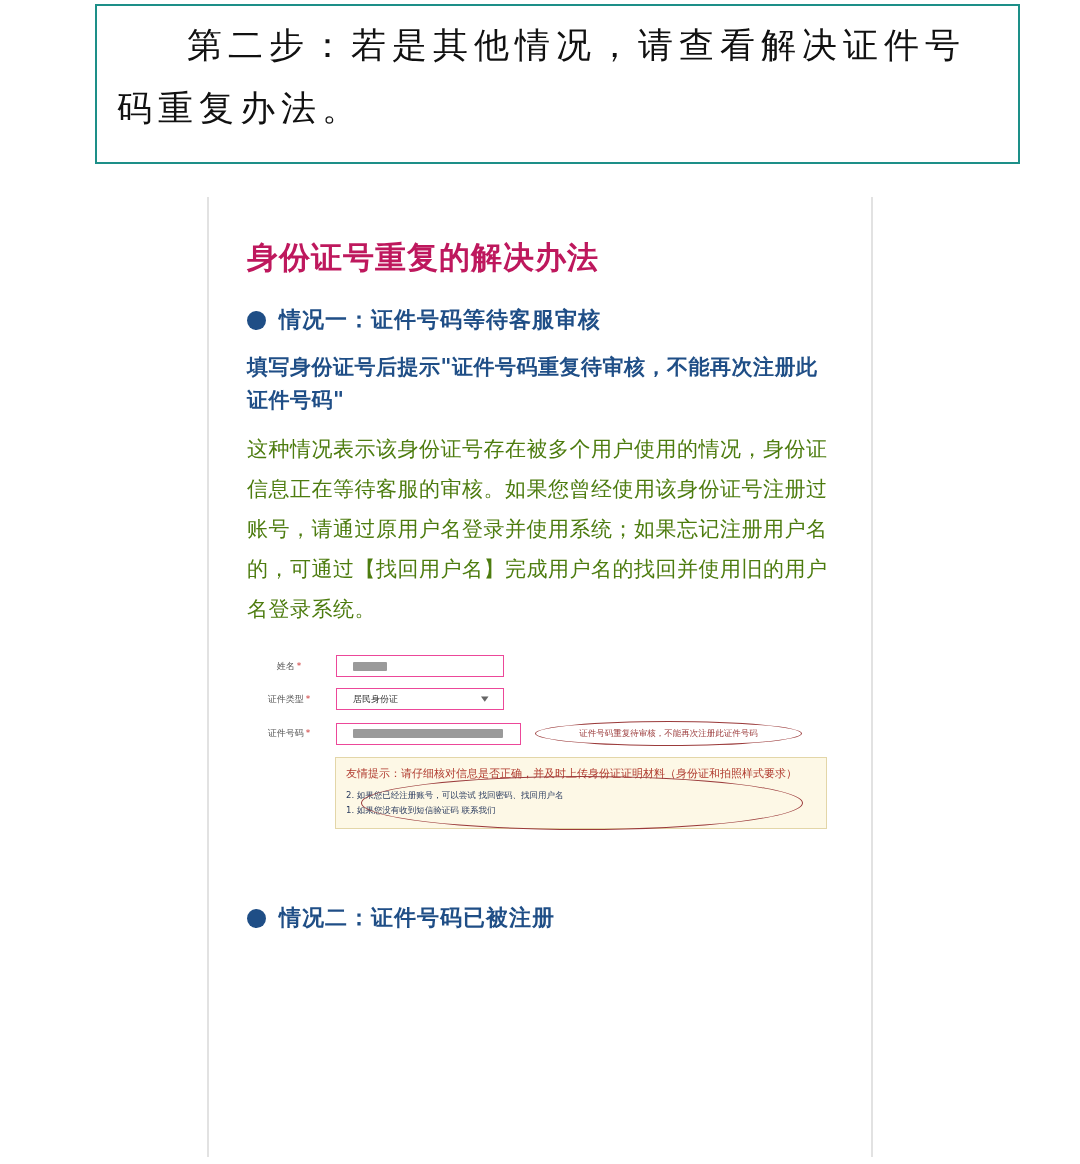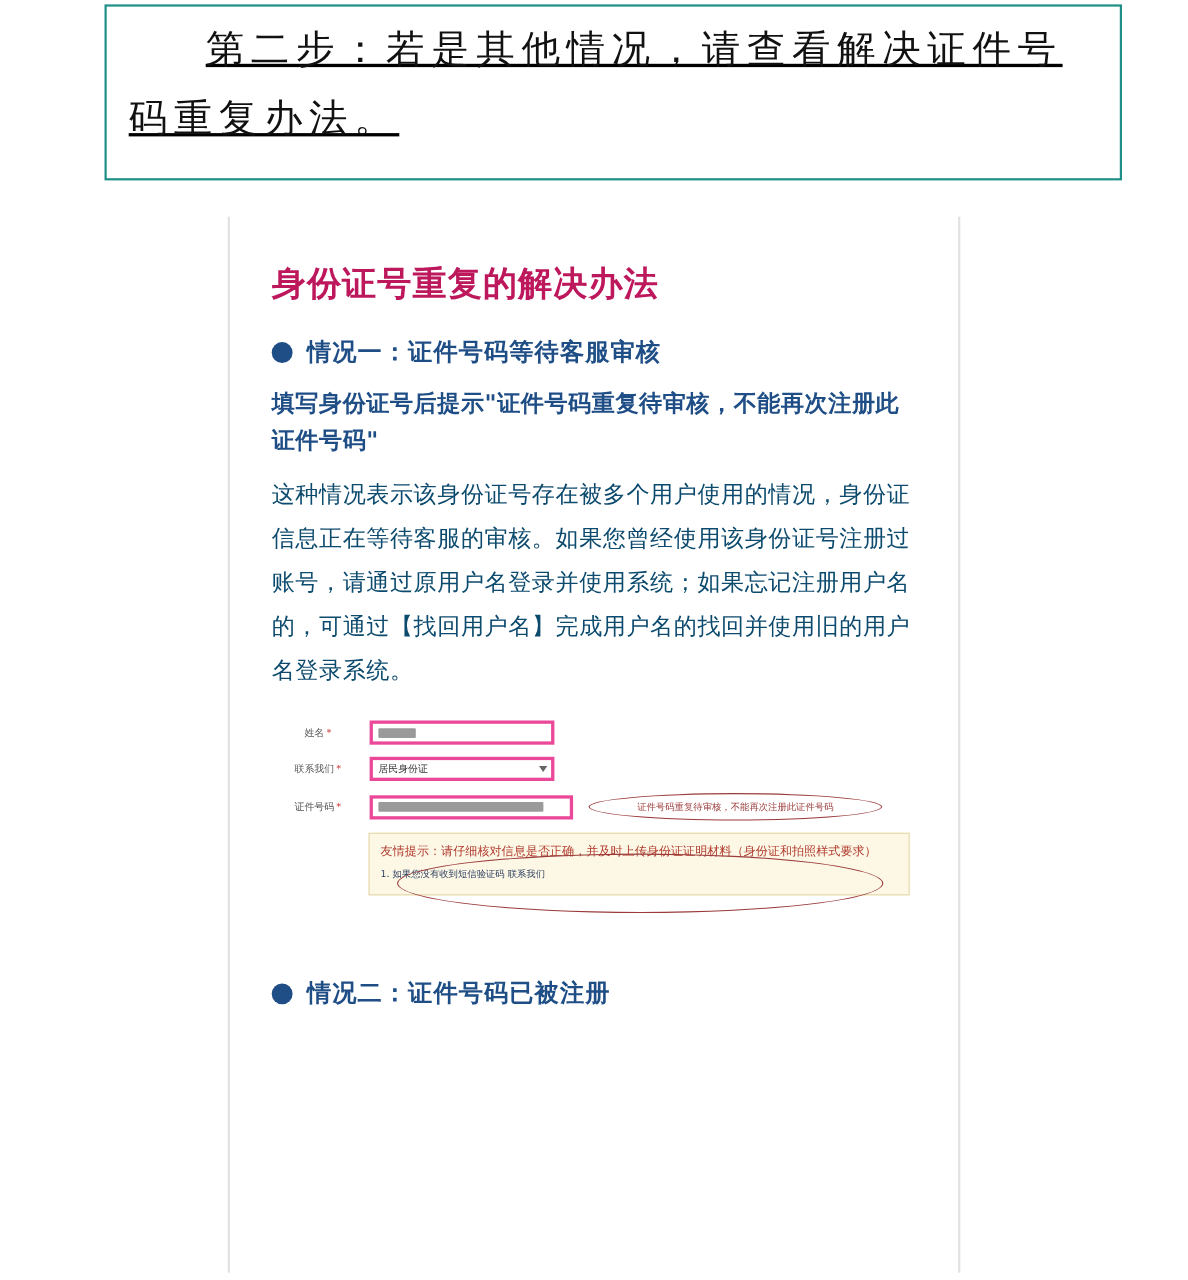--- a/index.html
+++ b/index.html
@@ -18,21 +18,20 @@
   
   .callout {
     position: absolute;
     left: 95px;
     top: 4px;
     width: 925px;
     height: 160px;
     border: 2px solid #1d8f88;
     box-sizing: border-box;
     background: #ffffff;
-    text-decoration: underline;
   }
   .callout-text {
     font-size: 35px;
     line-height: 63px;
     color: #111111;
     letter-spacing: 6px;
     padding: 8px 18px 0 20px;
     text-indent: 70px;
     font-family: "DejaVu Sans", "Liberation Sans", sans-serif;
   }
@@ -86,21 +85,21 @@
     font-size: 21px;
     line-height: 33px;
     color: #1f4e86;
     font-weight: bold;
     margin: 4px 0 12px 0;
     letter-spacing: 0.5px;
   }
   .body-para {
     font-size: 21px;
     line-height: 40px;
-    color: #0c4a6e;
+    color: #4d7c0f;
     margin: 0 0 14px 0;
     letter-spacing: 0.5px;
   }
 
   
   .form-mock {
     margin: 26px 0 10px 0;
     position: relative;
   }
   .form-row {
@@ -115,26 +114,26 @@
     color: #555;
     padding-right: 5px;
     white-space: nowrap;
   }
   .req {
     color: #c33;
     margin-left: 2px;
   }
   .field {
     height: 22px;
-    border: 3px solid #ec4899;
+    border: 1px solid #ec4899;
     background: #fff;
     box-sizing: border-box;
     display: flex;
     align-items: center;
-    padding: 0 5px;
+    padding: 0 16px;
     font-size: 9px;
     color: #333;
   }
   .field-name { width: 168px; }
   .field-type { width: 168px; justify-content: space-between; }
   .field-id   { width: 185px; }
   .blur-bar {
     background: #9a9a9a;
     height: 9px;
     border-radius: 1px;
@@ -227,40 +226,41 @@
         <div class="form-label">
           <span>姓名</span><span class="req">*</span>
         </div>
         <div class="field field-name">
           <span class="blur-bar short"></span>
         </div>
       </div>
 
       <div class="form-row">
         <div class="form-label">
-          <span>联系我们</span><span class="req">*</span>
+          <span>证件类型</span><span class="req">*</span>
         </div>
         <div class="field field-type">
           <span>居民身份证</span>
           <span class="caret">▼</span>
         </div>
       </div>
 
       <div class="form-row">
         <div class="form-label">
           <span>证件号码</span><span class="req">*</span>
         </div>
         <div class="field field-id">
           <span class="blur-bar long"></span>
         </div>
         <div class="annot-oval oval-id">证件号码重复待审核，不能再次注册此证件号码</div>
       </div>
 
       <div class="notice-box">
         <div class="notice-title">友情提示：请仔细核对信息是否正确，并及时上传身份证证明材料（身份证和拍照样式要求）</div>
+        <div class="notice-line">2. 如果您已经注册账号，可以尝试 找回密码、找回用户名</div>
         <div class="notice-line">1. 如果您没有收到短信验证码 联系我们</div>
         <div class="oval-notice"></div>
       </div>
     </div>
 
     <div class="case-head second">
       <span class="bullet"></span>
       <span class="case-title">情况二：证件号码已被注册</span>
     </div>
 

